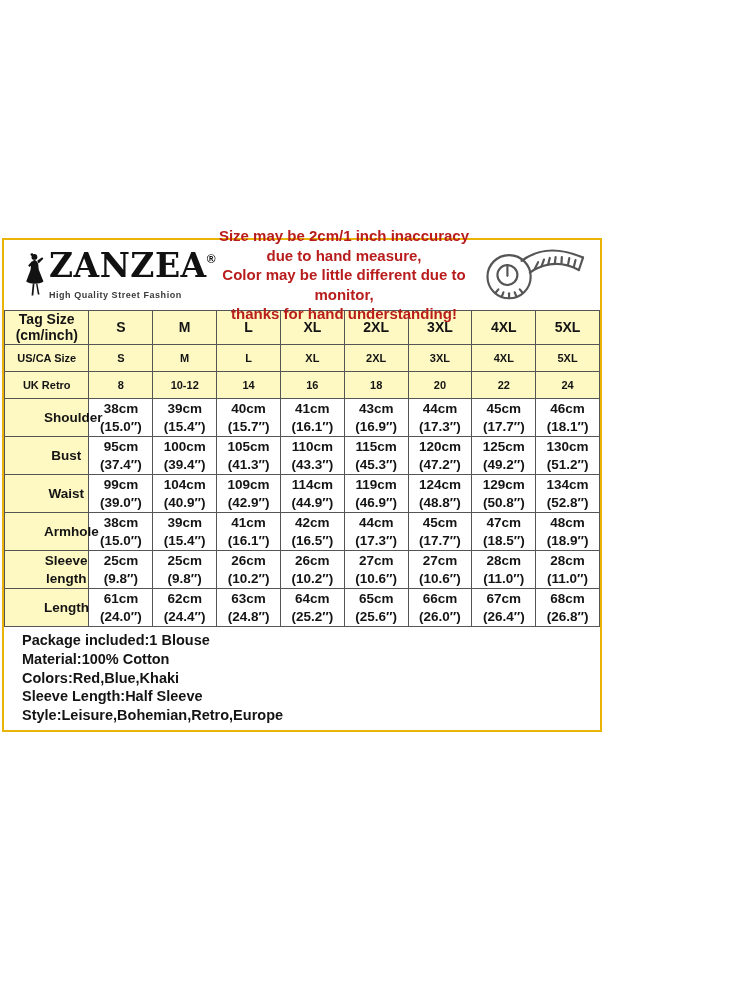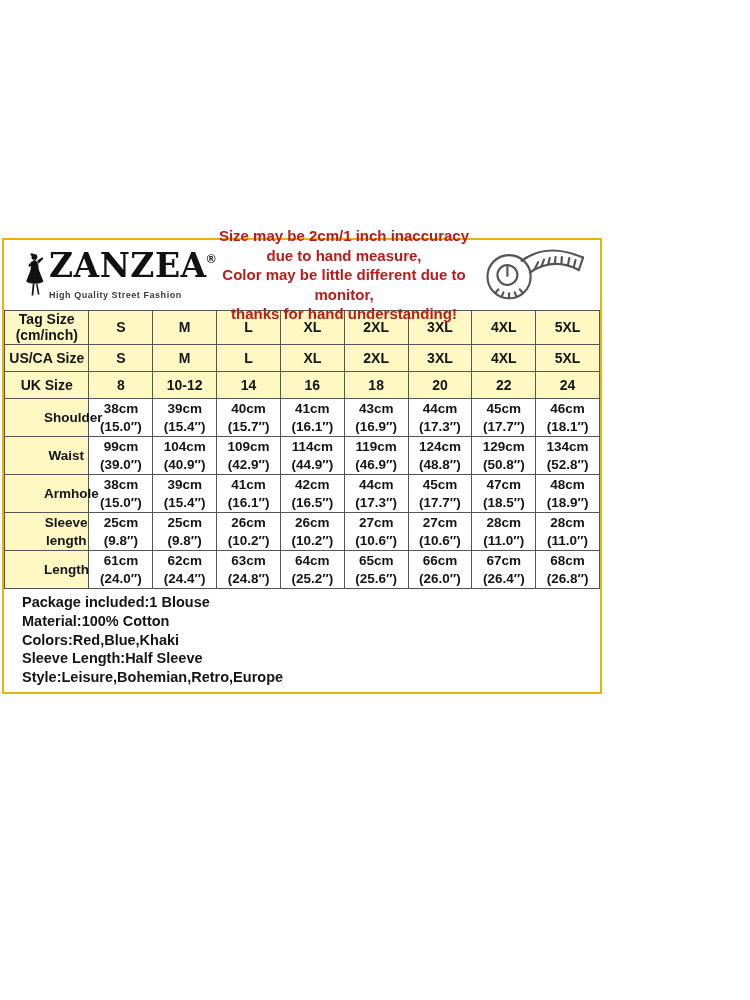--- a/index.html
+++ b/index.html
@@ -72,21 +72,21 @@
     border: 1px solid #555555;
     text-align: center;
     vertical-align: middle;
     font-weight: bold;
     font-size: 13.5px;
     color: #141414;
     padding: 0;
   }
   td.shade { background: #fef9c3; }
   tr.row-tag td { height: 34px; line-height: 15.5px; font-size: 14px; }
-  tr.row-size td { height: 27px; font-size: 14px; }
+  tr.row-size td { height: 27px; font-size: 11px; }
   tr.row-meas td { height: 38px; line-height: 17.5px; }
   tr.row-meas td.lbl { font-size: 13.5px; padding-left: 39px; }
   
   .info {
     padding: 4px 8px 5px 18px;
     font-size: 14.5px;
     font-weight: bold;
     line-height: 18.8px;
     color: #141414;
   }
@@ -179,21 +179,21 @@
           <td class="shade">S</td>
           <td class="shade">M</td>
           <td class="shade">L</td>
           <td class="shade">XL</td>
           <td class="shade">2XL</td>
           <td class="shade">3XL</td>
           <td class="shade">4XL</td>
           <td class="shade">5XL</td>
         </tr>
         <tr class="row-size">
-          <td class="lbl shade">UK Size</td>
+          <td class="lbl shade">UK Retro</td>
           <td class="shade">8</td>
           <td class="shade">10-12</td>
           <td class="shade">14</td>
           <td class="shade">16</td>
           <td class="shade">18</td>
           <td class="shade">20</td>
           <td class="shade">22</td>
           <td class="shade">24</td>
         </tr>
         <tr class="row-meas">
@@ -201,20 +201,31 @@
           <td>38cm<br>(15.0″)</td>
           <td>39cm<br>(15.4″)</td>
           <td>40cm<br>(15.7″)</td>
           <td>41cm<br>(16.1″)</td>
           <td>43cm<br>(16.9″)</td>
           <td>44cm<br>(17.3″)</td>
           <td>45cm<br>(17.7″)</td>
           <td>46cm<br>(18.1″)</td>
         </tr>
         <tr class="row-meas">
+          <td class="lbl shade">Bust</td>
+          <td>95cm<br>(37.4″)</td>
+          <td>100cm<br>(39.4″)</td>
+          <td>105cm<br>(41.3″)</td>
+          <td>110cm<br>(43.3″)</td>
+          <td>115cm<br>(45.3″)</td>
+          <td>120cm<br>(47.2″)</td>
+          <td>125cm<br>(49.2″)</td>
+          <td>130cm<br>(51.2″)</td>
+        </tr>
+        <tr class="row-meas">
           <td class="lbl shade">Waist</td>
           <td>99cm<br>(39.0″)</td>
           <td>104cm<br>(40.9″)</td>
           <td>109cm<br>(42.9″)</td>
           <td>114cm<br>(44.9″)</td>
           <td>119cm<br>(46.9″)</td>
           <td>124cm<br>(48.8″)</td>
           <td>129cm<br>(50.8″)</td>
           <td>134cm<br>(52.8″)</td>
         </tr>

